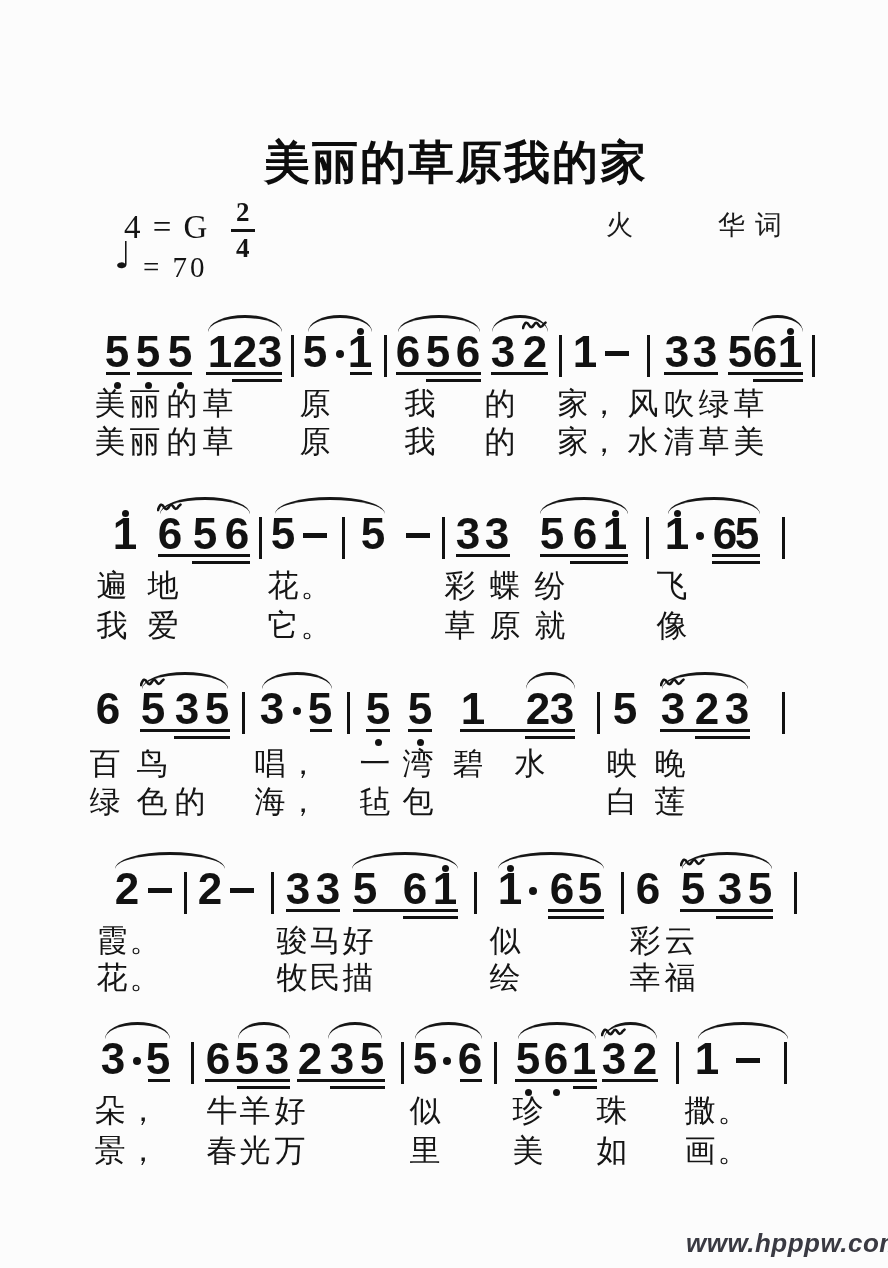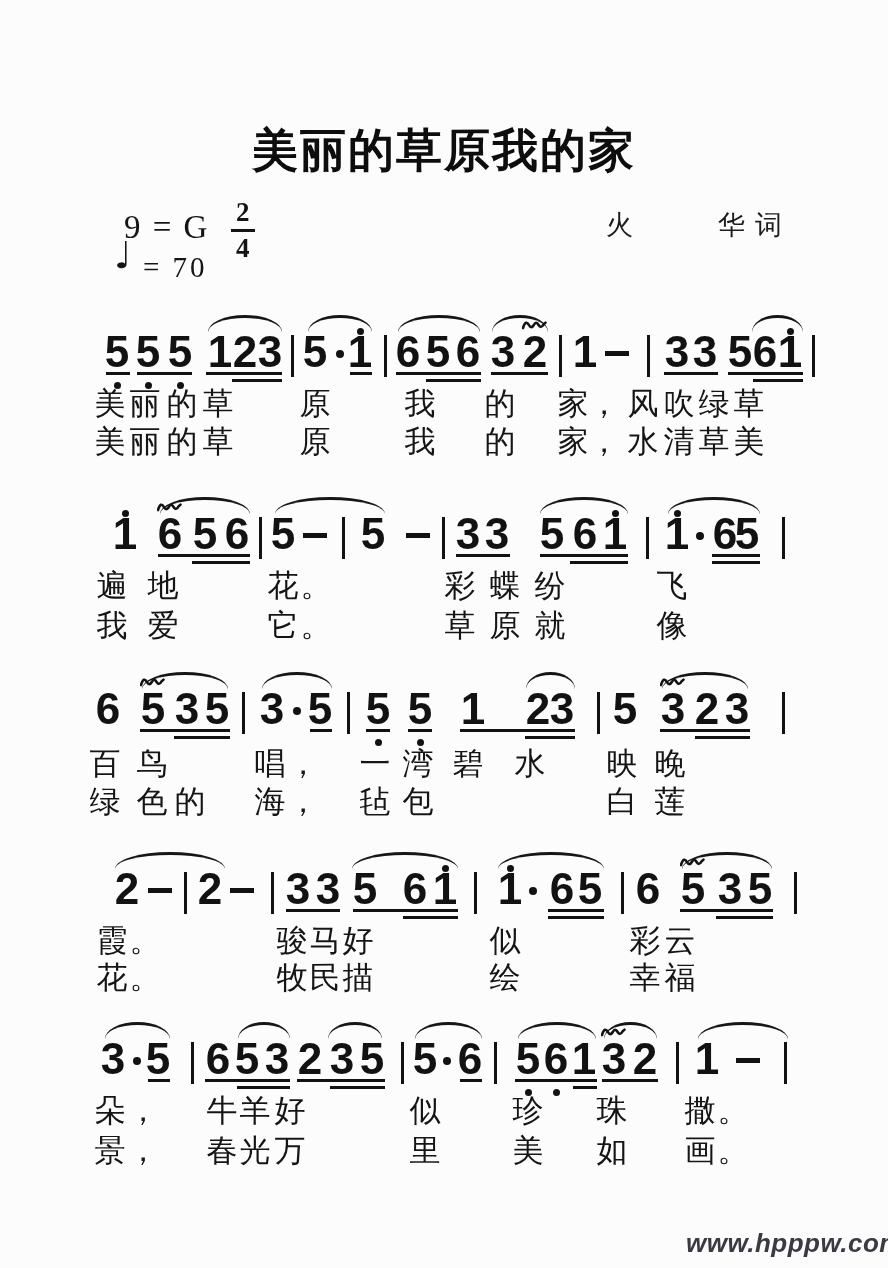--- a/index.html
+++ b/index.html
@@ -1,18 +1,18 @@
 <!DOCTYPE html>
 <html><head>
 <meta charset="utf-8">
 <style>
   html,body{margin:0;padding:0;background:#fcfcfc;}
   #sheet{position:relative;width:888px;height:1268px;background:#fcfcfc;overflow:hidden;
          font-family:"Liberation Sans",sans-serif;}
-  .title{position:absolute;left:50%;top:127px;transform:translateX(-50%);margin:0;
+  .title{position:absolute;left:50%;top:127px;transform:translateX(-50%);margin:12px;
          font:bold 46px/1 "Liberation Sans","DejaVu Sans",sans-serif;letter-spacing:2px;
          color:#0d0d0d;white-space:nowrap;}
   .keysig{position:absolute;left:124px;top:211px;font:33px/1 "Liberation Serif","DejaVu Serif",serif;
           letter-spacing:2px;color:#141414;}
   .meter{position:absolute;left:231px;top:199px;text-align:center;color:#141414;}
   .mnum{font:bold 27px/1 "Liberation Serif",serif;border-bottom:3px solid #141414;padding:0 5px 3px;}
   .mden{font:bold 27px/1 "Liberation Serif",serif;padding-top:3px;}
   .tnote{position:absolute;left:114px;top:237px;font:37px/1 "DejaVu Sans",sans-serif;color:#141414;}
   .tval{position:absolute;left:143px;top:253px;font:29px/1 "Liberation Serif",serif;
         letter-spacing:3px;color:#141414;}
@@ -36,21 +36,21 @@
   .watermark{position:absolute;left:686px;top:1230px;
              font:bold italic 26px/1 "Liberation Sans",sans-serif;
              color:#3a3a42;letter-spacing:0.5px;}
 </style>
 </head>
 <body>
 
 <div id="sheet">
   <h1 class="title">美丽的草原我的家</h1>
 
-  <div class="keysig">9 = G</div>
+  <div class="keysig">4 = G</div>
 
   <div class="meter">
     <div class="mnum">2</div>
     <div class="mden">4</div>
   </div>
 
   <div class="tnote">♩</div>
   <div class="tval">= 70</div>
 
   <div class="credits">

